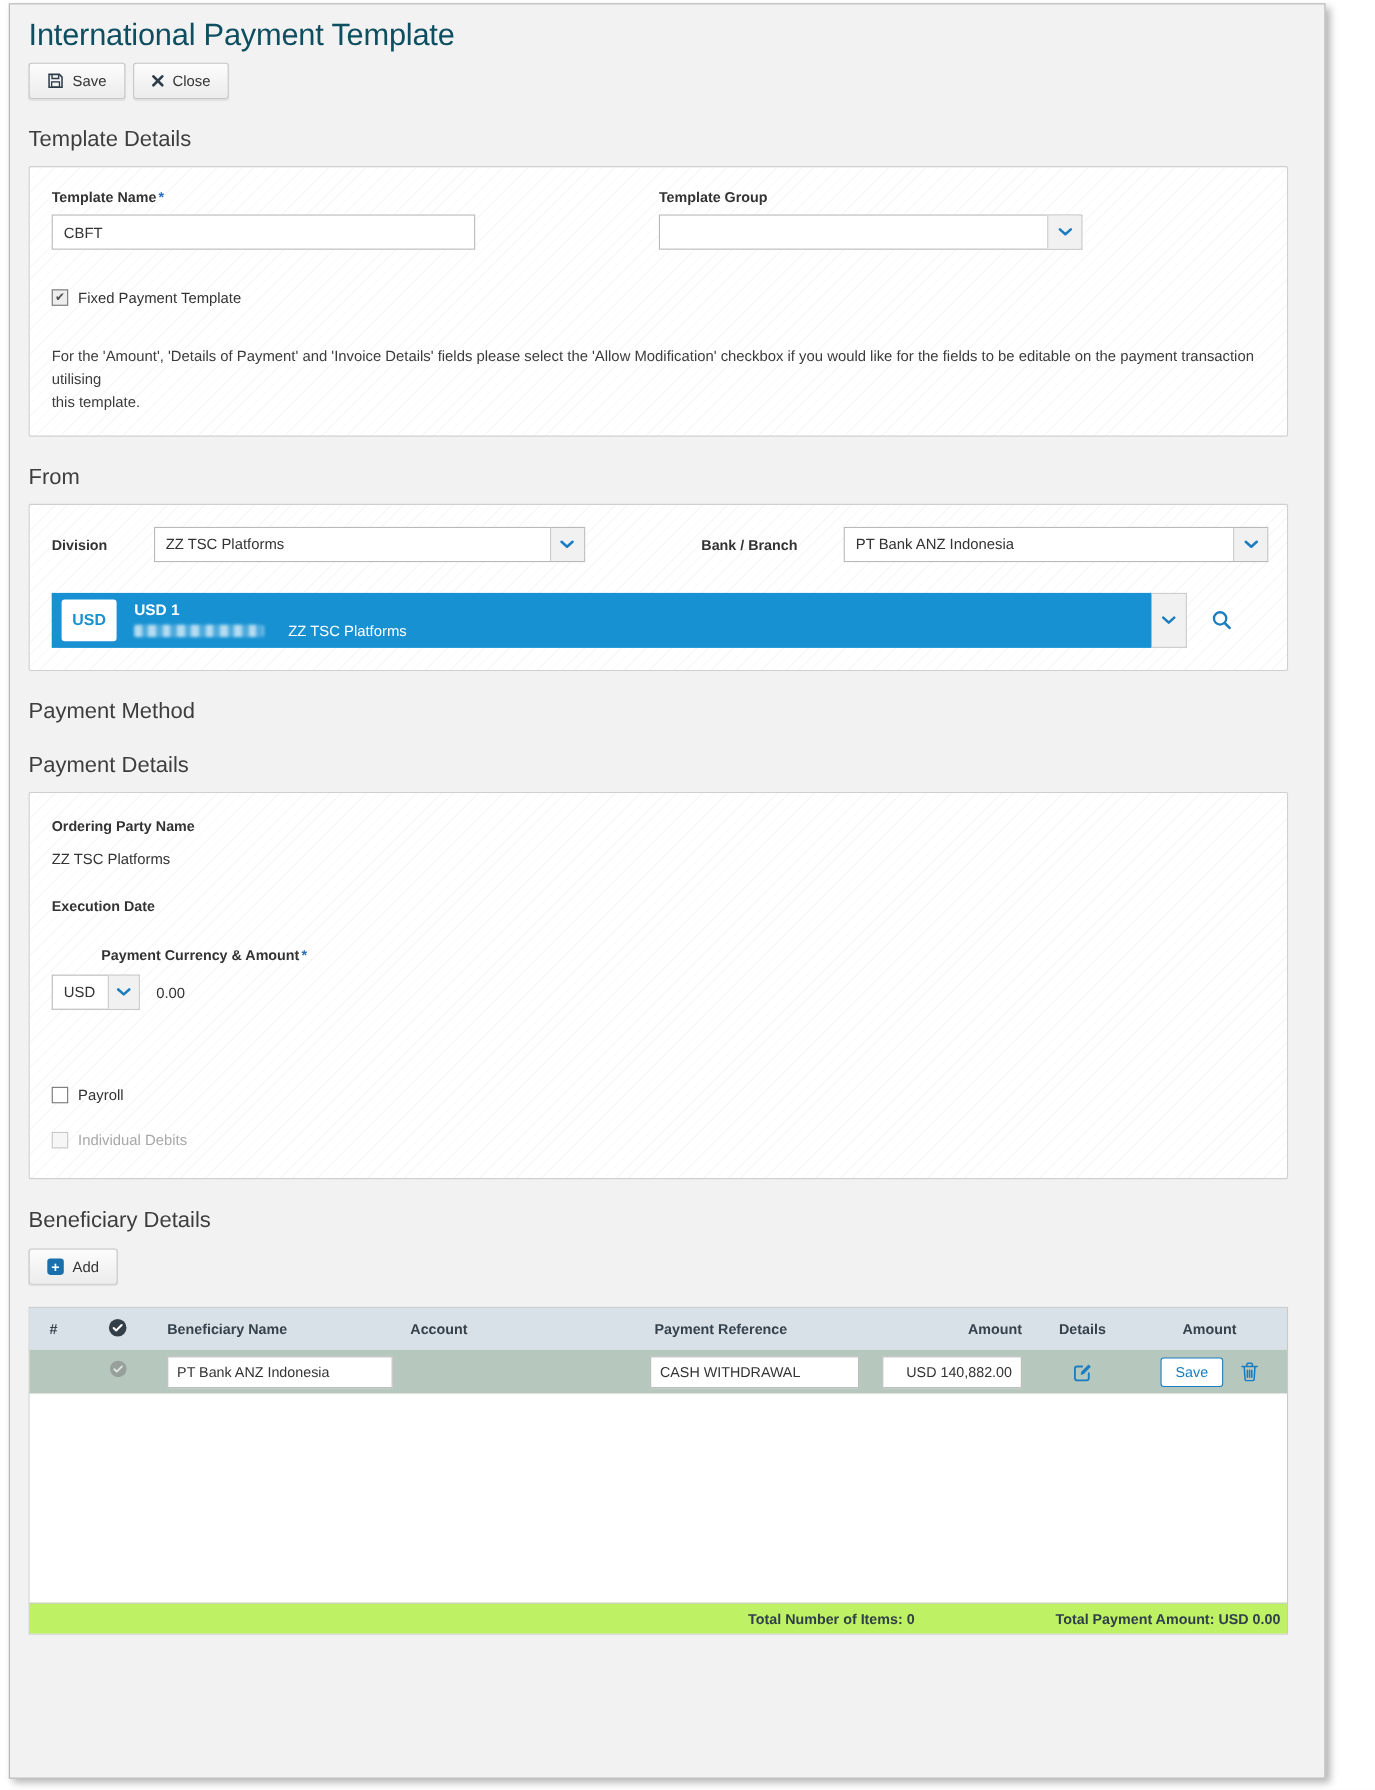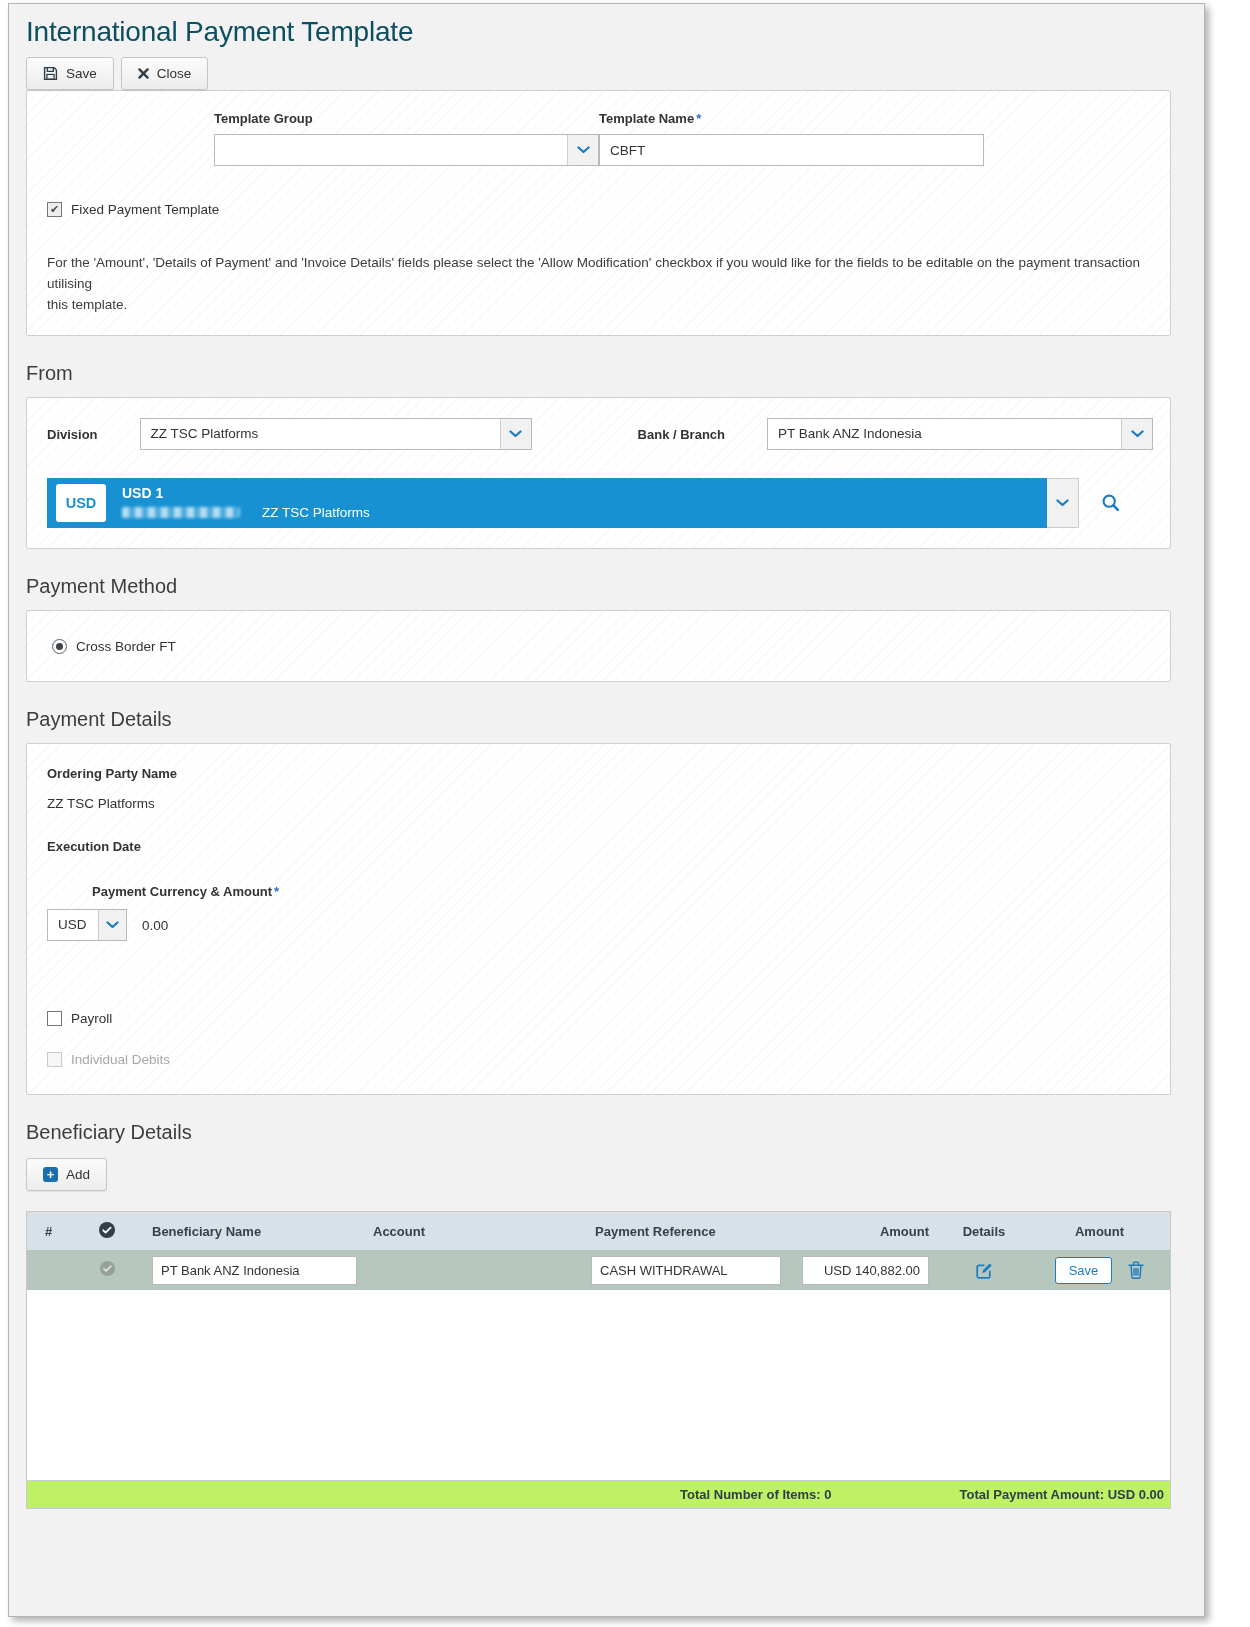--- a/index.html
+++ b/index.html
@@ -164,38 +164,39 @@
       <button class="btn">
         <span class="icon">
           <svg width="11" height="11" viewBox="0 0 12 12">
               <path d="M1.6 1.6 L10.4 10.4 M10.4 1.6 L1.6 10.4" stroke="#2e3d49" stroke-width="2.6" stroke-linecap="round"></path>
             </svg>
         </span>
         <span>Close</span>
       </button>
     </div>
 
+    <h2>Template Details</h2>
     <section class="panel">
       <div class="fields-row">
+        <div class="field f-name">
+          <label class="lbl">
+            <span>Template Name</span><span class="req">*</span>
+          </label>
+          <input class="text-input" value="CBFT" style="">
+        </div>
         <div class="field f-group">
           <label class="lbl">Template Group</label>
           <div class="select">
             <span class="select-value"></span>
             <span class="select-caret">
               <svg width="13" height="8" viewBox="0 0 13 8">
                   <path d="M1.5 1.5 L6.5 6 L11.5 1.5" fill="none" stroke="#1b7dc0" stroke-width="2.3" stroke-linecap="round" stroke-linejoin="round"></path>
                 </svg>
             </span>
           </div>
-        </div>
-        <div class="field f-name">
-          <label class="lbl">
-            <span>Template Name</span><span class="req">*</span>
-          </label>
-          <input class="text-input" value="CBFT" style="">
         </div>
       </div>
       <div class="check-row mt-fixed">
         <span class="checkbox checked">✔</span>
         <span class="check-label">Fixed Payment Template</span>
       </div>
       <p class="note">
         <br>
         <span>For the 'Amount', 'Details of Payment' and 'Invoice Details' fields please select the 'Allow Modification' checkbox if you would like for the fields to be editable on the payment transaction utilising</span><br>
         <span>this template.</span>
@@ -249,26 +250,20 @@
         <span class="search-btn">
           <svg width="20" height="20" viewBox="0 0 20 20">
               <circle cx="8.2" cy="8.2" r="5.6" fill="none" stroke="#1b7dc0" stroke-width="2.1"></circle>
               <path d="M12.5 12.5 L16.8 16.8" stroke="#1b7dc0" stroke-width="2.5" stroke-linecap="round"></path>
             </svg>
         </span>
       </div>
     </section>
 
     <h2>Payment Method</h2>
-    <section class="panel panel-method">
-      <div class="radio-row">
-        <span class="radio selected"></span>
-        <span class="radio-label">Cross Border FT</span>
-      </div>
-    </section>
 
     <h2>Payment Details</h2>
     <section class="panel panel-details">
       <div class="lbl">Ordering Party Name</div>
       <div class="val">ZZ TSC Platforms</div>
       <div class="lbl mt-exec">Execution Date</div>
       <div class="lbl mt-ccy">
         <span>Payment Currency &amp; Amount</span><span class="req">*</span>
       </div>
       <div class="ccy-row">

